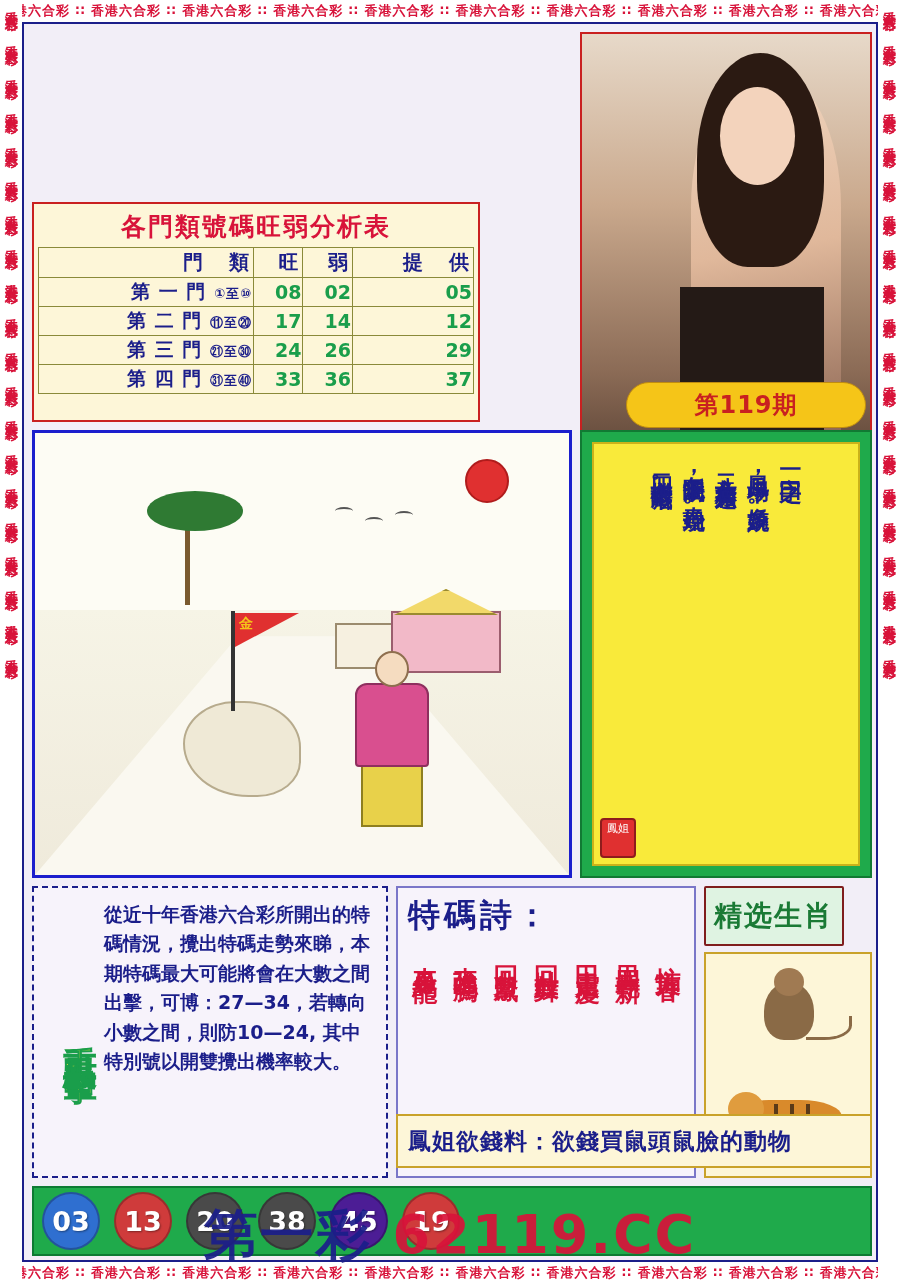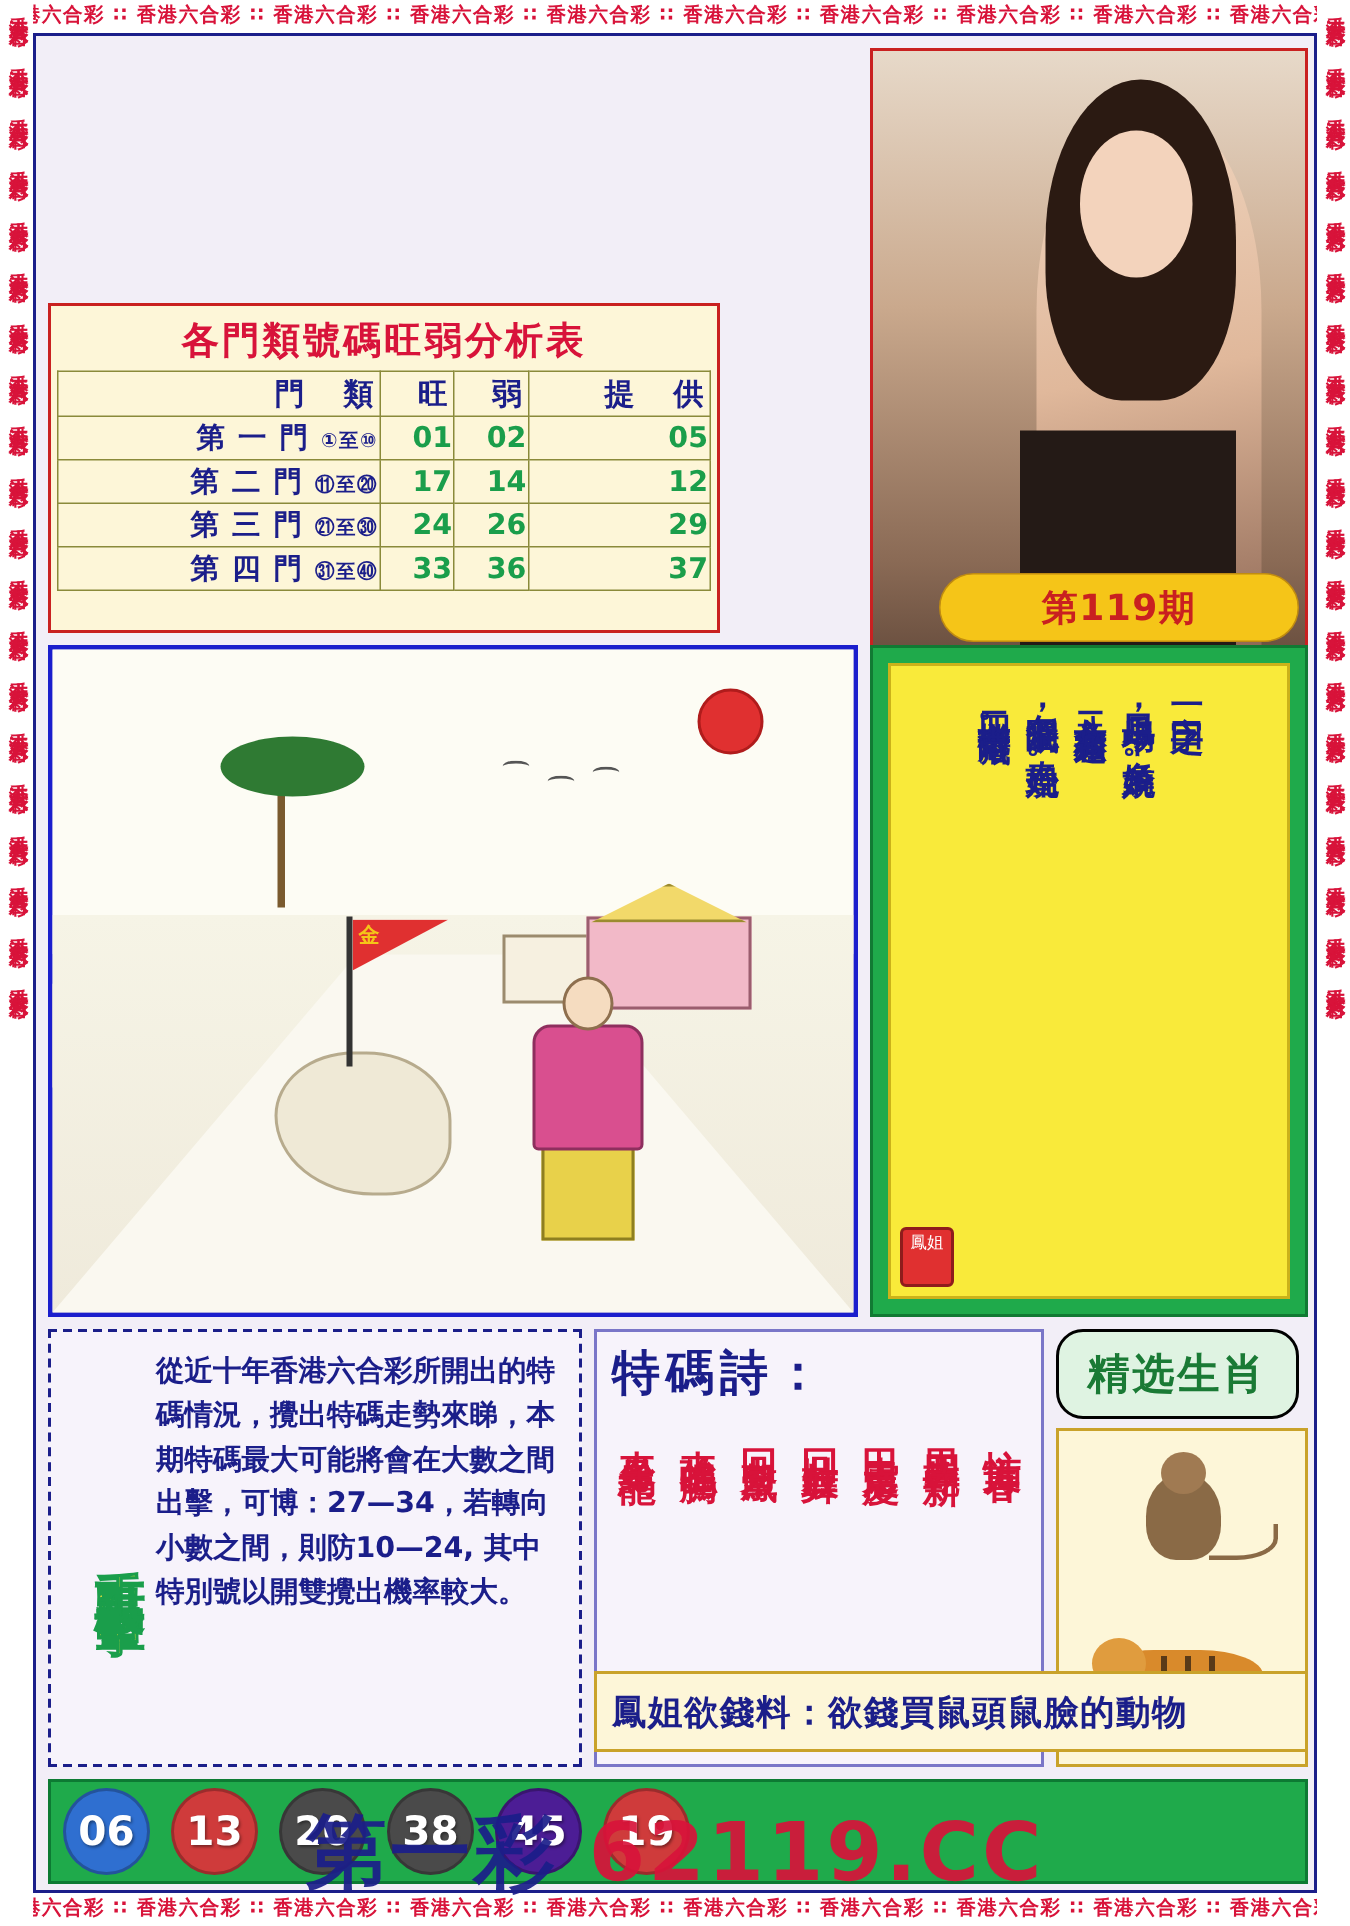--- a/index.html
+++ b/index.html
@@ -237,23 +237,23 @@
     display:flex; justify-content:space-around; margin-top:8px;
   }
   .pg-col {
     writing-mode:vertical-rl;
     font-size:25px; font-weight:bold; color:#d8133a;
     line-height:1.45; letter-spacing:4px;
   }
 
   
   .zodiac-title-box {
-    position:absolute; left:680px; top:862px; width:162px; height:60px;
-    background:#dff3e2; border:2px solid #000000;
-    border-radius:18px;
+    position:absolute; left:680px; top:862px; width:140px; height:60px;
+    background:#dff3e2; border:2px solid #7f1d1d;
+    border-radius:2px;
     display:flex; align-items:center; justify-content:center;
   }
   .zodiac-title {
     font-size:28px; font-weight:bold; color:#1a7a35; letter-spacing:2px;
   }
   .zodiac-box {
     position:absolute; left:680px; top:928px; width:168px; height:226px;
     background:#fdf6d8; border:2px solid #c9a22a;
     overflow:hidden;
   }
@@ -342,21 +342,21 @@
         <tr>
           <th>門　類</th>
           <th>旺</th>
           <th>弱</th>
           <th>提　供</th>
         </tr>
       </thead>
       <tbody id="analysis-body">
           <tr>
             <td class="cat-cell"><span>第 一 門 </span><span class="rng">①至⑩</span></td>
-            <td class="num-w">01</td>
+            <td class="num-w">08</td>
             <td class="num-k">02</td>
             <td class="num-p">05</td>
           </tr>
           <tr>
             <td class="cat-cell"><span>第 二 門 </span><span class="rng">⑪至⑳</span></td>
             <td class="num-w">17</td>
             <td class="num-k">14</td>
             <td class="num-p">12</td>
           </tr>
           <tr>
@@ -454,21 +454,21 @@
       <div class="t-stripe" style="left:54px;"></div>
       <div class="t-stripe" style="left:70px;"></div>
       <div class="t-stripe" style="left:86px;"></div>
     </div>
   </div>
 
   <div class="money-bar">鳳姐欲錢料：欲錢買鼠頭鼠臉的動物</div>
 
   <div class="bottom-bar">
     <div class="balls" id="balls">
-        <div class="ball" style="background: rgb(47, 111, 208);">06</div>
+        <div class="ball" style="background: rgb(47, 111, 208);">03</div>
         <div class="ball" style="background: rgb(207, 59, 59);">13</div>
         <div class="ball" style="background: rgb(74, 74, 74);">20</div>
         <div class="ball" style="background: rgb(74, 74, 74);">38</div>
         <div class="ball" style="background: #4c1d95;">45</div>
         <div class="ball" style="background: rgb(207, 59, 59);">19</div>
       </div>
   </div>
 </div>
 
 <div class="watermark">

